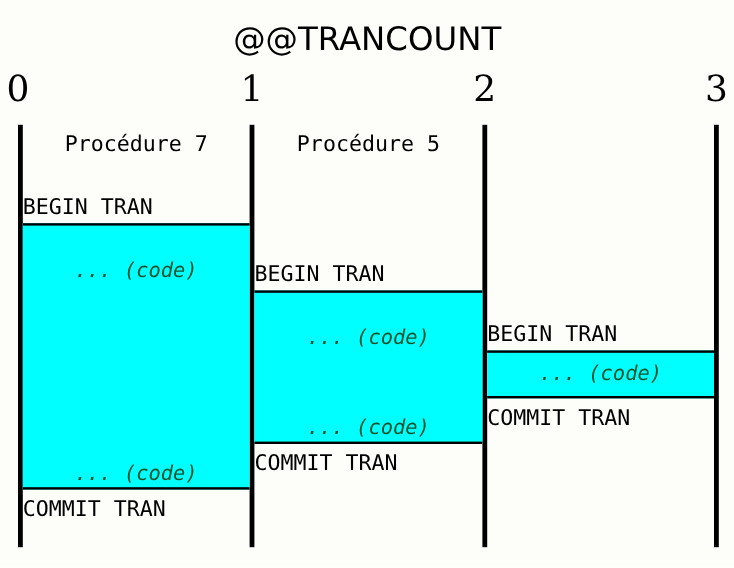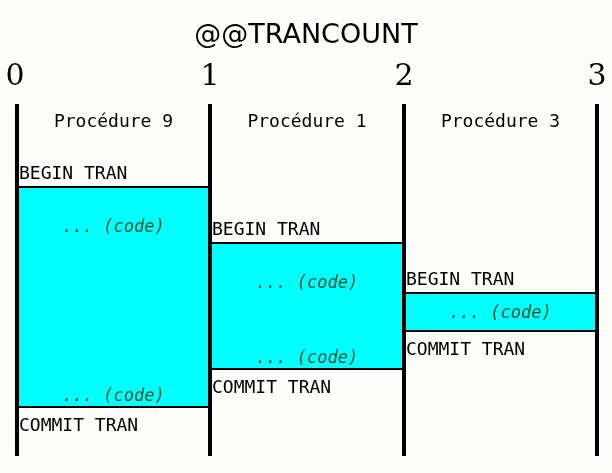--- a/index.html
+++ b/index.html
@@ -115,38 +115,37 @@
   <div class="scale-num" style="left:190px;">1</div>
   <div class="scale-num" style="left:384px;">2</div>
   <div class="scale-num" style="left:577px;">3</div>
 
   <div class="axis-line" style="left:15px;"></div>
   <div class="axis-line" style="left:208px;"></div>
   <div class="axis-line" style="left:402px;"></div>
   <div class="axis-line" style="left:595px;"></div>
 
   <div class="column" style="left:19px; width:189px;">
-    <div class="col-title" style="top:6px;">Procédure 9</div>
+    <div class="col-title" style="top:6px;">Procédure 7</div>
     <div class="stmt" style="top:58px;">BEGIN TRAN</div>
     <div class="code-block" style="top:82px; height:222px;"></div>
     <div class="code-label" style="top:112px;">... (code)</div>
     <div class="code-label" style="top:281px;">... (code)</div>
     <div class="stmt" style="top:310px;">COMMIT TRAN</div>
   </div>
 
   <div class="column" style="left:212px; width:190px;">
-    <div class="col-title" style="top:6px;">Procédure 1</div>
+    <div class="col-title" style="top:6px;">Procédure 5</div>
     <div class="stmt" style="top:114px;">BEGIN TRAN</div>
     <div class="code-block" style="top:138px; height:128px;"></div>
     <div class="code-label" style="top:168px;">... (code)</div>
     <div class="code-label" style="top:243px;">... (code)</div>
     <div class="stmt" style="top:272px;">COMMIT TRAN</div>
   </div>
 
   <div class="column" style="left:406px; width:189px;">
-    <div class="col-title" style="top:6px;">Procédure 3</div>
     <div class="stmt" style="top:164px;">BEGIN TRAN</div>
     <div class="code-block" style="top:188px; height:40px;"></div>
     <div class="code-label" style="top:198px;">... (code)</div>
     <div class="stmt" style="top:234px;">COMMIT TRAN</div>
   </div>
 
 </div>
 
 </body></html>

